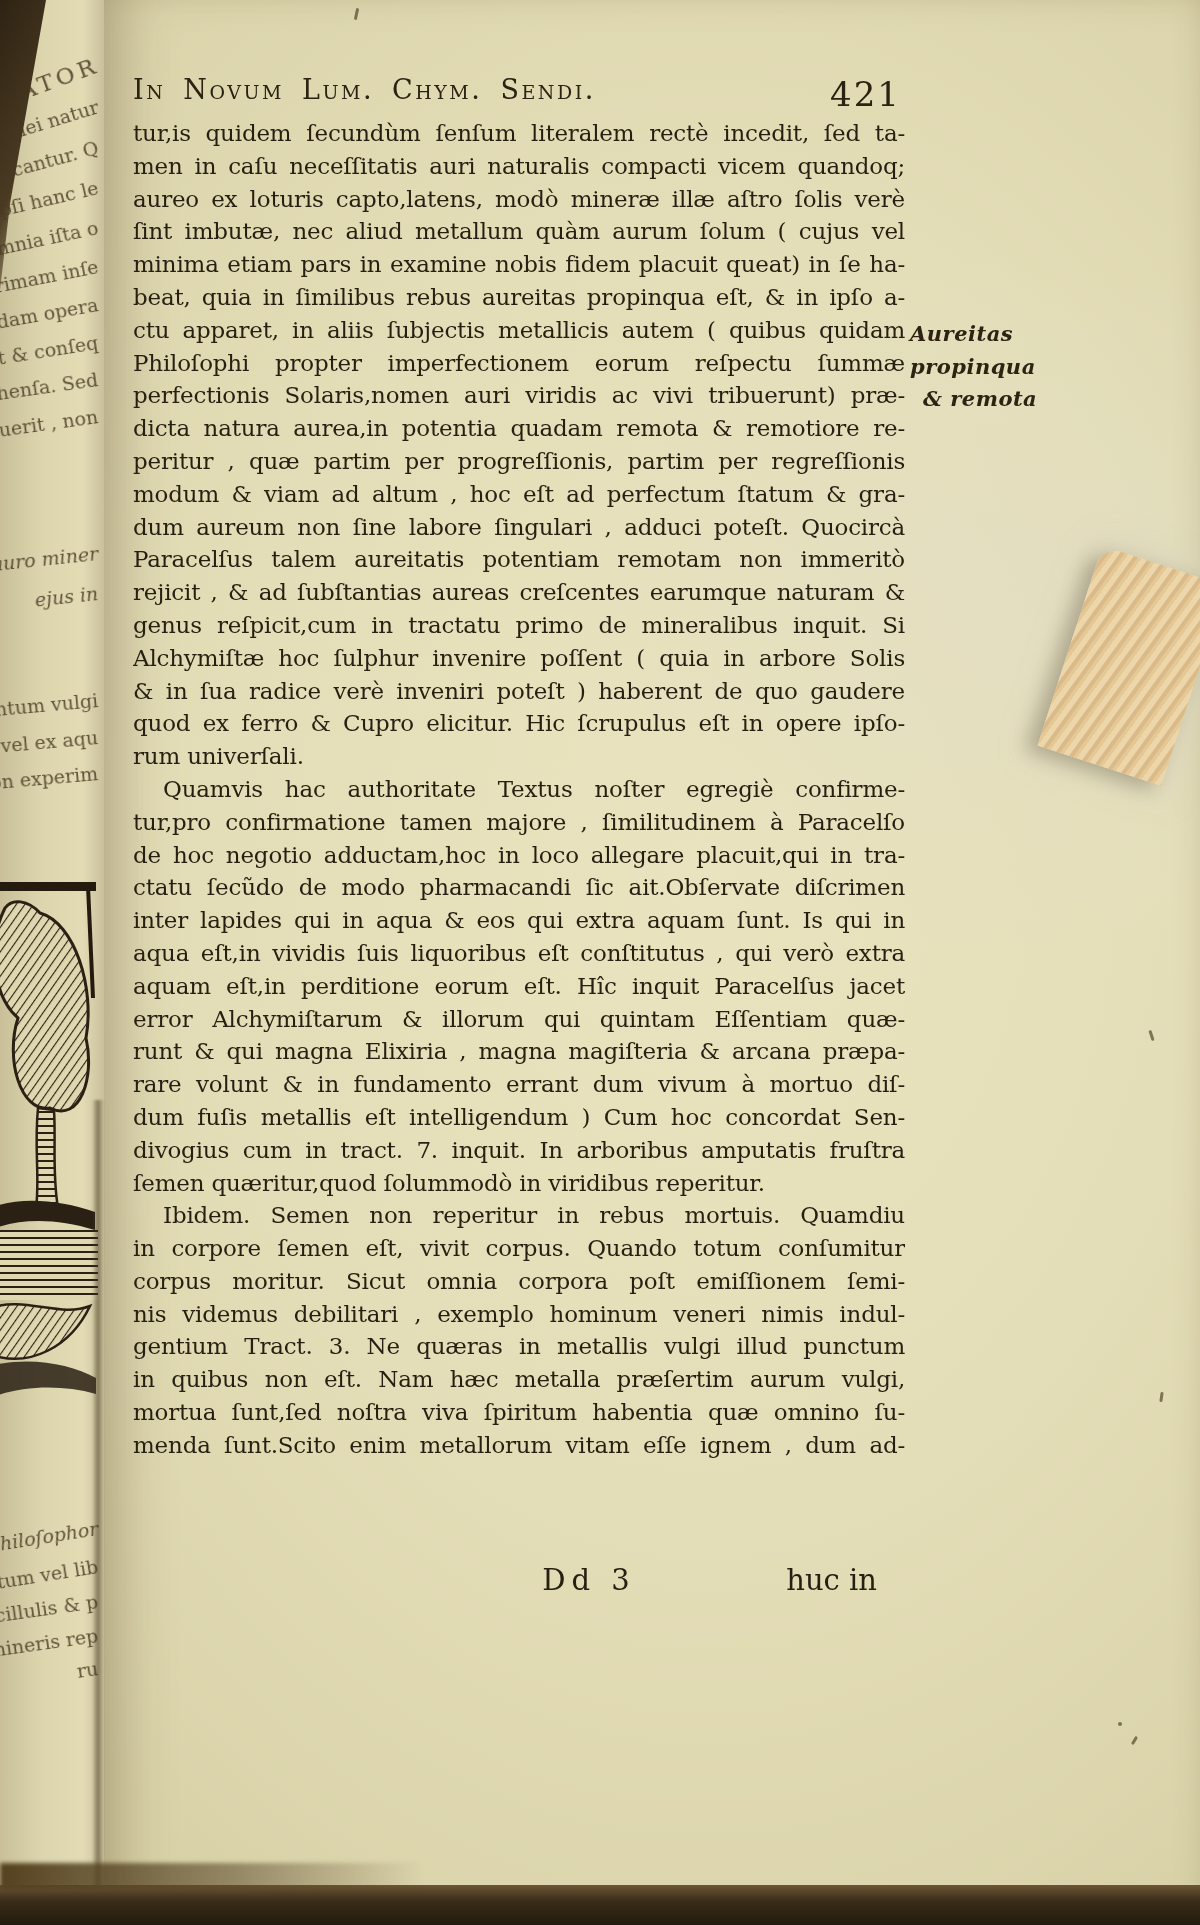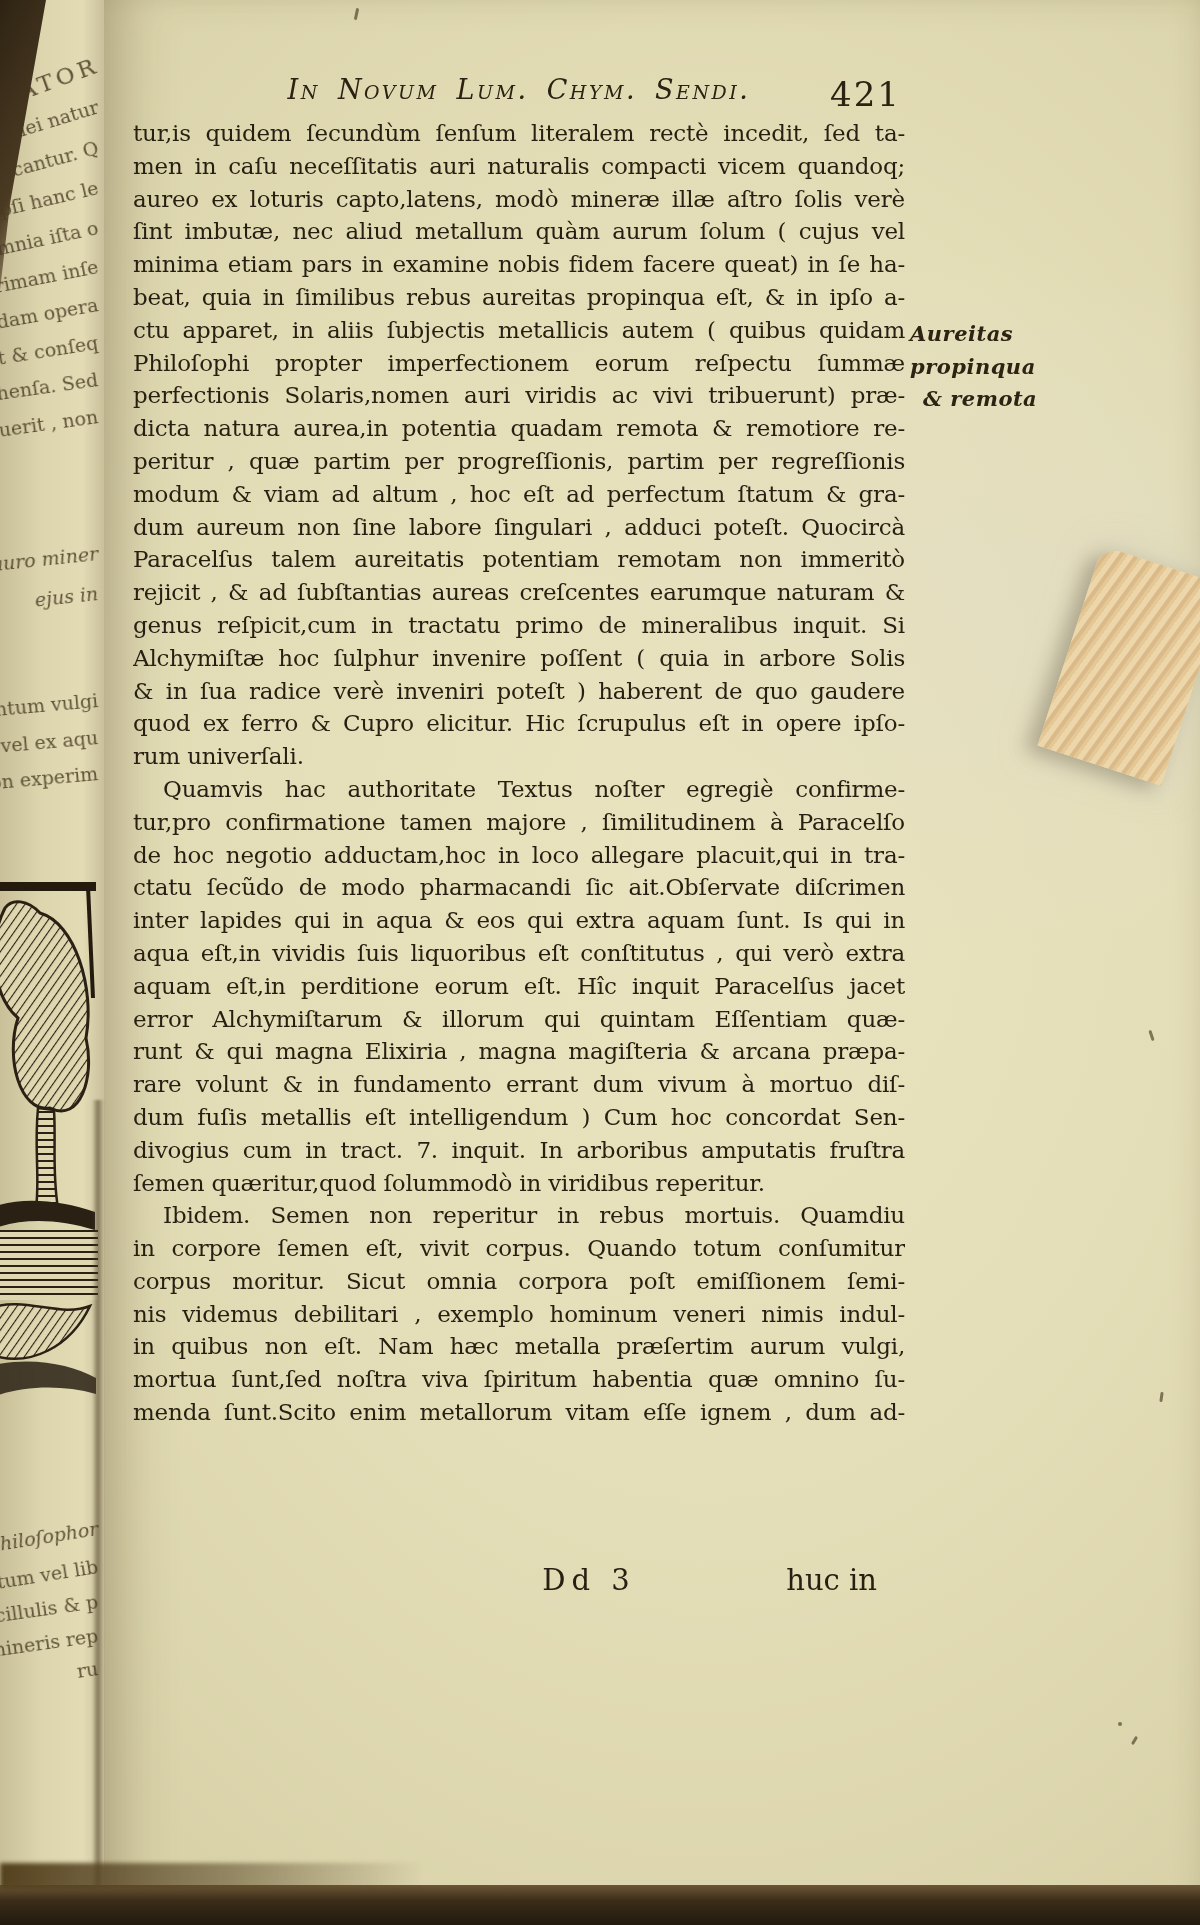--- a/index.html
+++ b/index.html
@@ -48,22 +48,22 @@
   .bottom-strip:before{
     content:"";position:absolute;left:0;top:-22px;width:420px;height:26px;
     background:linear-gradient(100deg,#54411f 0%,rgba(90,72,40,.55) 55%,rgba(0,0,0,0) 100%);
     filter:blur(2px);
   }
   
   .header{
     position:absolute;left:133px;top:74px;width:772px;height:38px;color:#2b2212;
   }
   .header .title{
-    display:block;text-align:center;font-variant-caps:small-caps;
-    font-size:27px;letter-spacing:2.5px;word-spacing:7px;font-style:italic;
+    display:block;text-align:left;font-variant-caps:small-caps;
+    font-size:27px;letter-spacing:2.5px;word-spacing:7px;
   }
   .header .pagenum{
     position:absolute;right:4px;top:0;font-size:34px;letter-spacing:2px;
   }
   
   .body-block{
     position:absolute;left:133px;top:120px;width:772px;color:#271f11;
   }
   .tline{
     height:32.8px;font-size:23px;letter-spacing:-0.2px;overflow:hidden;
@@ -151,21 +151,21 @@
   <div class="header">
     <span class="title">In Novum Lum. Chym. Sendi.</span>
     <span class="pagenum">421</span>
   </div>
 
   <div class="body-block" id="body-lines">
       <div class="tline">tur,is quidem ſecundùm ſenſum literalem rectè incedit, ſed ta-</div>
       <div class="tline">men in caſu neceſſitatis auri naturalis compacti vicem quandoq;</div>
       <div class="tline">aureo ex loturis capto,latens, modò mineræ illæ aſtro ſolis verè</div>
       <div class="tline">ſint imbutæ, nec aliud metallum quàm aurum ſolum ( cujus vel</div>
-      <div class="tline">minima etiam pars in examine nobis fidem facere queat) in ſe ha-</div>
+      <div class="tline">minima etiam pars in examine nobis fidem placuit queat) in ſe ha-</div>
       <div class="tline">beat, quia in ſimilibus rebus aureitas propinqua eſt, &amp; in ipſo a-</div>
       <div class="tline">ctu apparet, in aliis ſubjectis metallicis autem ( quibus quidam</div>
       <div class="tline">Philoſophi propter imperfectionem eorum reſpectu ſummæ</div>
       <div class="tline">perfectionis Solaris,nomen auri viridis ac vivi tribuerunt) præ-</div>
       <div class="tline">dicta natura aurea,in potentia quadam remota &amp; remotiore re-</div>
       <div class="tline">peritur , quæ partim per progreſſionis, partim per regreſſionis</div>
       <div class="tline">modum &amp; viam ad altum , hoc eſt ad perfectum ſtatum &amp; gra-</div>
       <div class="tline">dum aureum non ſine labore ſingulari , adduci poteſt.  Quocircà</div>
       <div class="tline">Paracelſus talem aureitatis potentiam remotam non immeritò</div>
       <div class="tline">rejicit , &amp; ad ſubſtantias aureas creſcentes earumque naturam &amp;</div>
@@ -184,20 +184,21 @@
       <div class="tline">error Alchymiſtarum &amp; illorum qui quintam Eſſentiam quæ-</div>
       <div class="tline">runt &amp; qui magna Elixiria , magna magiſteria &amp; arcana præpa-</div>
       <div class="tline">rare volunt &amp; in fundamento errant dum vivum à mortuo diſ-</div>
       <div class="tline">dum fuſis metallis eſt intelligendum ) Cum hoc concordat Sen-</div>
       <div class="tline">divogius cum in tract. 7. inquit.  In arboribus amputatis fruſtra</div>
       <div class="tline ragged">ſemen quæritur,quod ſolummodò in viridibus reperitur.</div>
       <div class="tline indent">Ibidem.  Semen non reperitur in rebus mortuis.  Quamdiu</div>
       <div class="tline">in corpore ſemen eſt, vivit corpus.  Quando totum conſumitur</div>
       <div class="tline">corpus moritur.  Sicut omnia corpora poſt emiſſionem ſemi-</div>
       <div class="tline">nis videmus debilitari , exemplo hominum veneri nimis indul-</div>
+      <div class="tline">gentium Tract. 3.  Ne quæras in metallis vulgi illud punctum</div>
       <div class="tline">in quibus non eſt.  Nam hæc metalla præſertim aurum vulgi,</div>
       <div class="tline">mortua ſunt,ſed noſtra viva ſpiritum habentia quæ omnino ſu-</div>
       <div class="tline">menda ſunt.Scito enim metallorum vitam eſſe ignem , dum ad-</div>
     </div>
 
   <div class="sig-row">
     <span class="sig">Dd 3</span>
     <span class="catch">huc in</span>
   </div>
 

